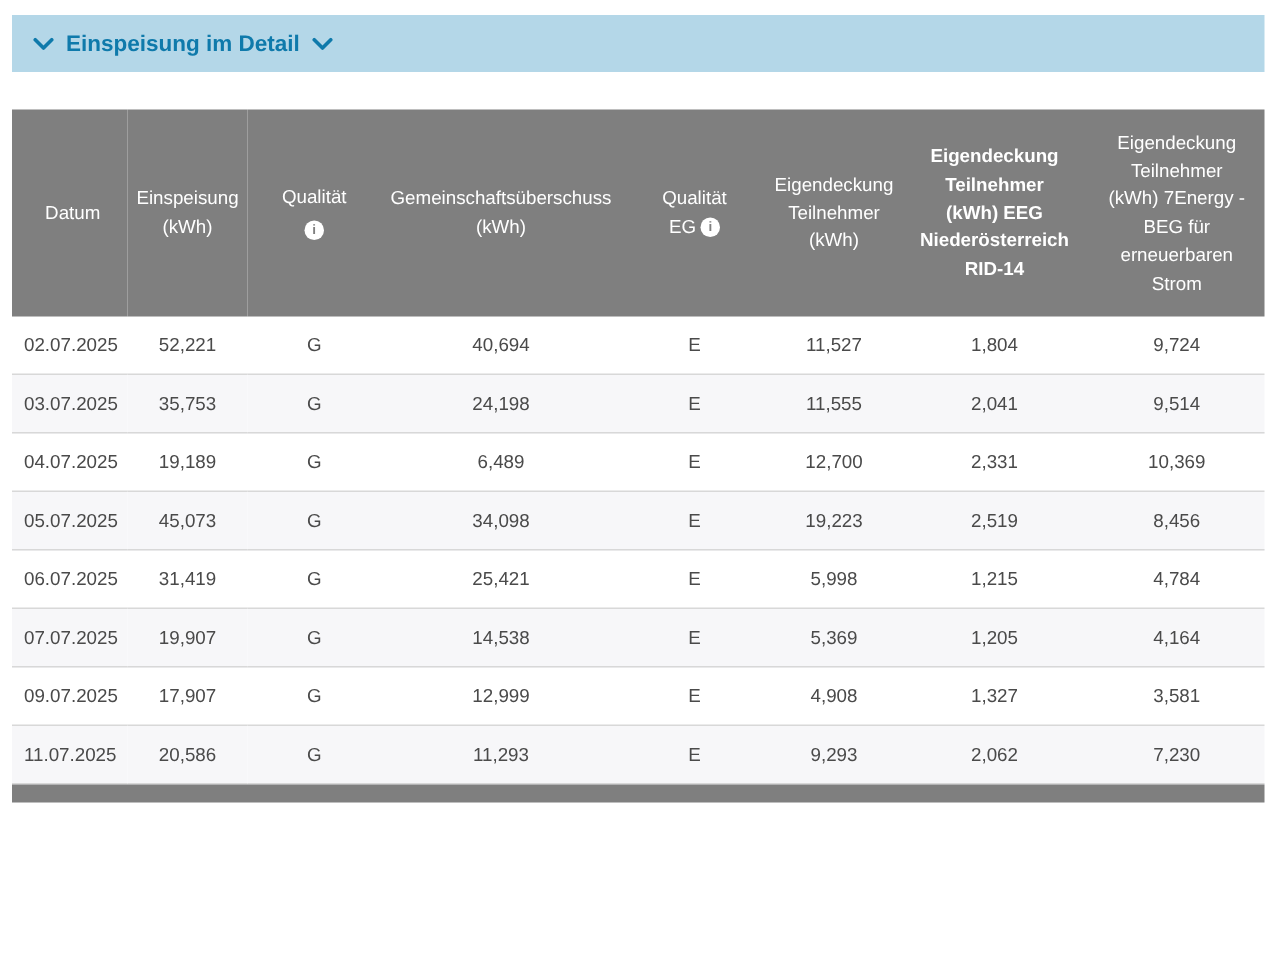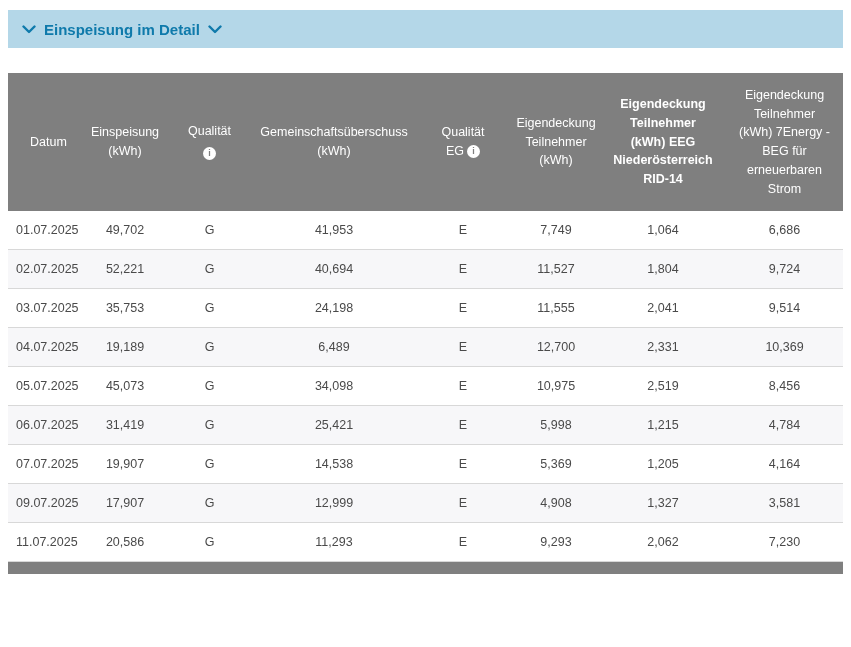--- a/index.html
+++ b/index.html
@@ -146,30 +146,20 @@
         <th>
           <div class="narrow7">Eigendeckung Teilnehmer (kWh) EEG Niederösterreich RID-14</div>
         </th>
         <th>
           <div class="narrow8">Eigendeckung Teilnehmer (kWh) 7Energy - BEG für erneuerbaren Strom</div>
         </th>
       </tr>
     </thead>
     <tbody>
         <tr>
-          <td class="left">01.07.2025</td>
-          <td>49,702</td>
-          <td>G</td>
-          <td>41,953</td>
-          <td>E</td>
-          <td>7,749</td>
-          <td>1,064</td>
-          <td>6,686</td>
-        </tr>
-        <tr>
           <td class="left">02.07.2025</td>
           <td>52,221</td>
           <td>G</td>
           <td>40,694</td>
           <td>E</td>
           <td>11,527</td>
           <td>1,804</td>
           <td>9,724</td>
         </tr>
         <tr>
@@ -191,21 +181,21 @@
           <td>12,700</td>
           <td>2,331</td>
           <td>10,369</td>
         </tr>
         <tr>
           <td class="left">05.07.2025</td>
           <td>45,073</td>
           <td>G</td>
           <td>34,098</td>
           <td>E</td>
-          <td>10,975</td>
+          <td>19,223</td>
           <td>2,519</td>
           <td>8,456</td>
         </tr>
         <tr>
           <td class="left">06.07.2025</td>
           <td>31,419</td>
           <td>G</td>
           <td>25,421</td>
           <td>E</td>
           <td>5,998</td>

